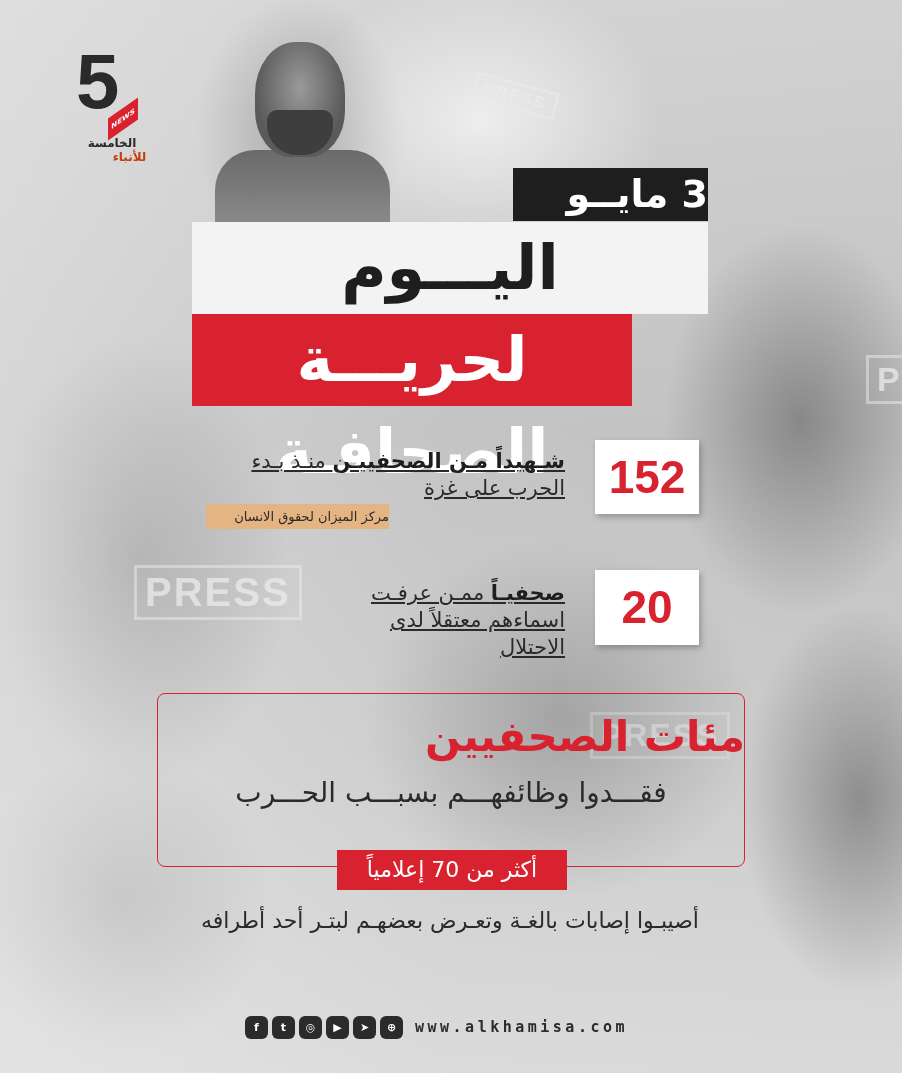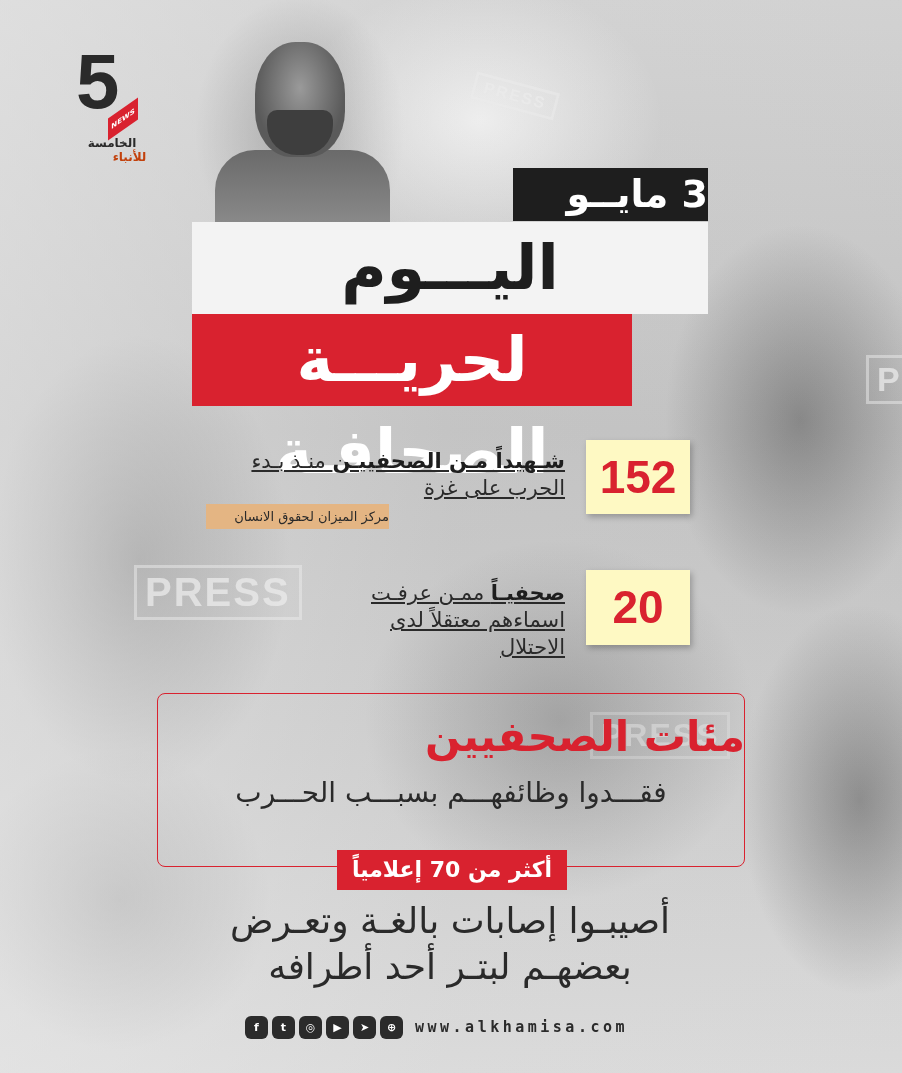--- a/index.html
+++ b/index.html
@@ -78,24 +78,24 @@
     font-size: 62px; font-weight: 700; line-height: 92px; letter-spacing: 1px;
   }
   .title-red {
     position: absolute; left: 192px; top: 314px; width: 440px; height: 92px;
     background: #d9222f; color: #fff; direction: rtl; text-align: center;
     font-size: 62px; font-weight: 700; line-height: 92px; letter-spacing: 1px;
   }
 
   
   .stat-num {
-    position: absolute; width: 104px; background: #fef9c3;
+    position: absolute; width: 104px; background: #ffffff;
     box-shadow: 2px 3px 6px rgba(0,0,0,0.25);
     font-family: "Liberation Sans", sans-serif; font-weight: 700;
-    color: #d9222f; text-align: center;
+    color: #d9222f; text-align: center; margin-left: 9px;
   }
   .stat-text {
     position: absolute; direction: rtl; text-align: right; color: #2a2a2a;
     font-size: 21px; line-height: 27px; text-decoration: underline;
   }
   .stat-text b { font-weight: 700; color: #1e1e1e; }
   .source-tag {
     position: absolute; left: 206px; top: 504px; width: 183px; height: 25px;
     background: #e4b583; color: #2a2a2a; direction: rtl; 
     font-size: 13px; line-height: 25px;
@@ -110,25 +110,25 @@
     position: absolute; left: 157px; top: 712px; width: 588px; text-align: right;
     direction: rtl; color: #d9222f; font-size: 42px; font-weight: 700;
   }
   .hundreds-sub {
     position: absolute; left: 157px; top: 776px; width: 588px; text-align: center;
     direction: rtl; color: #2a2a2a; font-size: 28px; letter-spacing: 2px;
   }
   .red-tag {
     position: absolute; left: 337px; top: 850px; width: 230px; height: 40px;
     background: #d9222f; color: #fff; direction: rtl; text-align: center;
-    font-size: 22px; font-weight: 700; line-height: 40px;
+    font-size: 22px; font-weight: 400; line-height: 40px;
   }
   .injury-text {
     position: absolute; left: 170px; top: 898px; width: 560px; text-align: center;
-    direction: rtl; color: #2a2a2a; font-size: 36px; line-height: 46px;
+    direction: rtl; color: #2a2a2a; font-size: 22px; line-height: 46px;
   }
 
   
   .footer { position: absolute; left: 245px; top: 1013px; height: 28px; display: flex; align-items: center; gap: 4px; }
   .social {
     width: 23px; height: 23px; border-radius: 6px; background: #2b2b2b;
     color: #fff; font-size: 11px; font-weight: 700; text-align: center; line-height: 23px;
     font-family: "DejaVu Sans", sans-serif;
   }
   .site {

